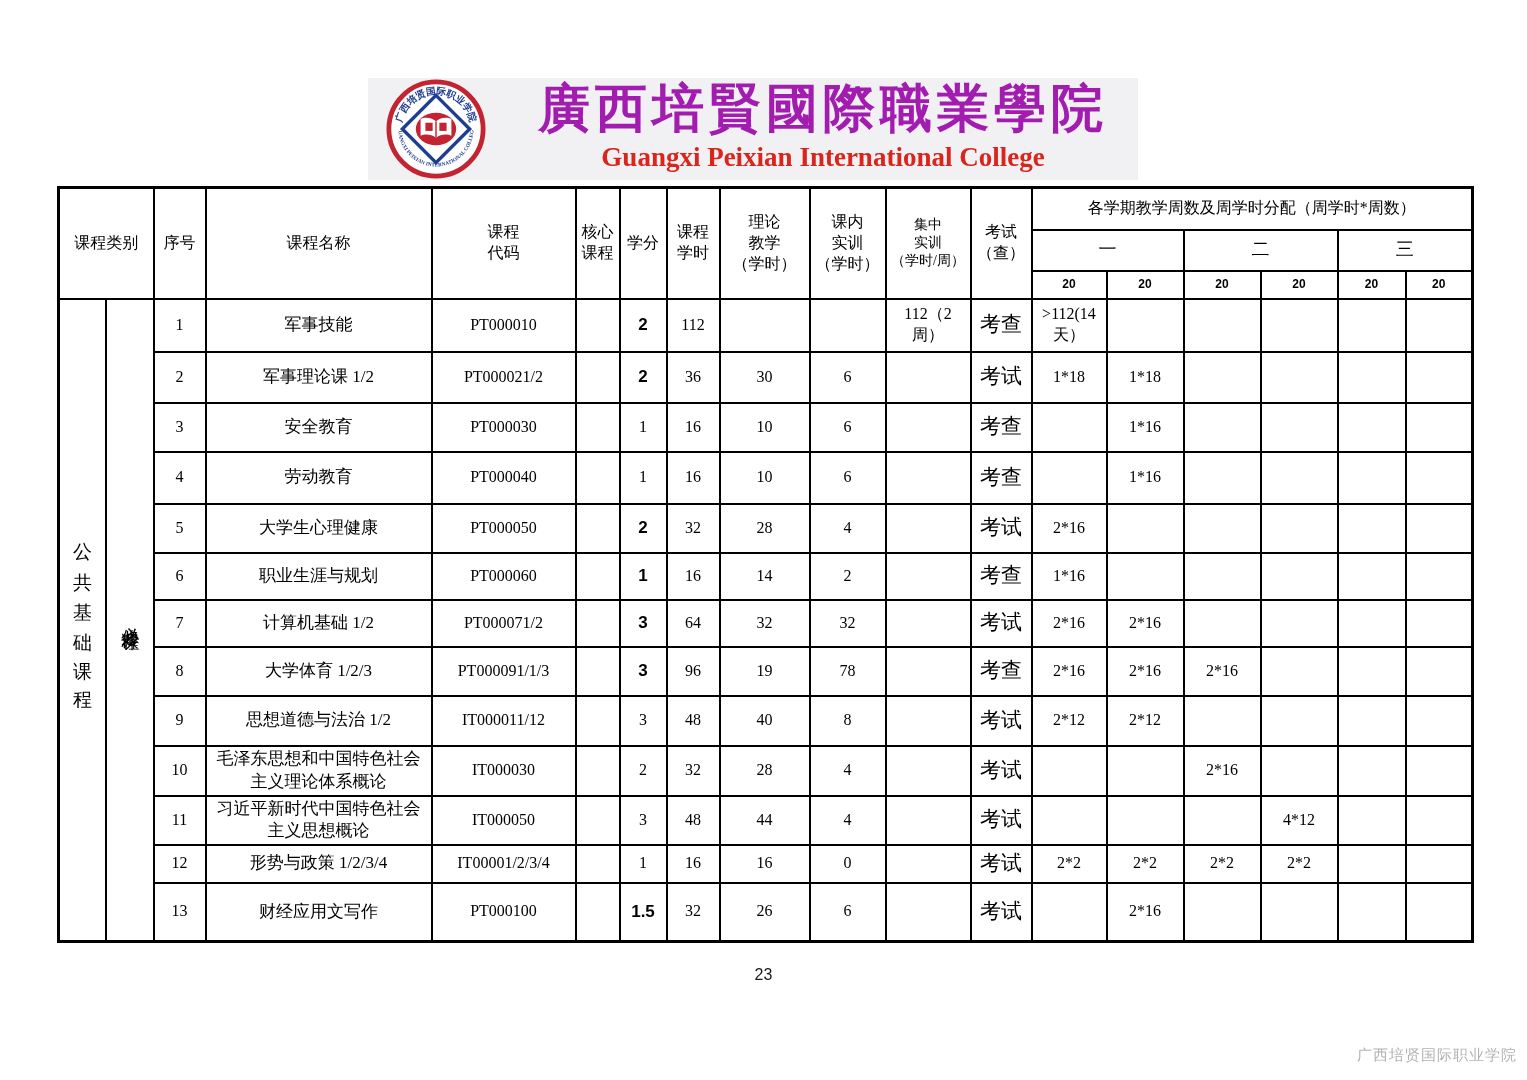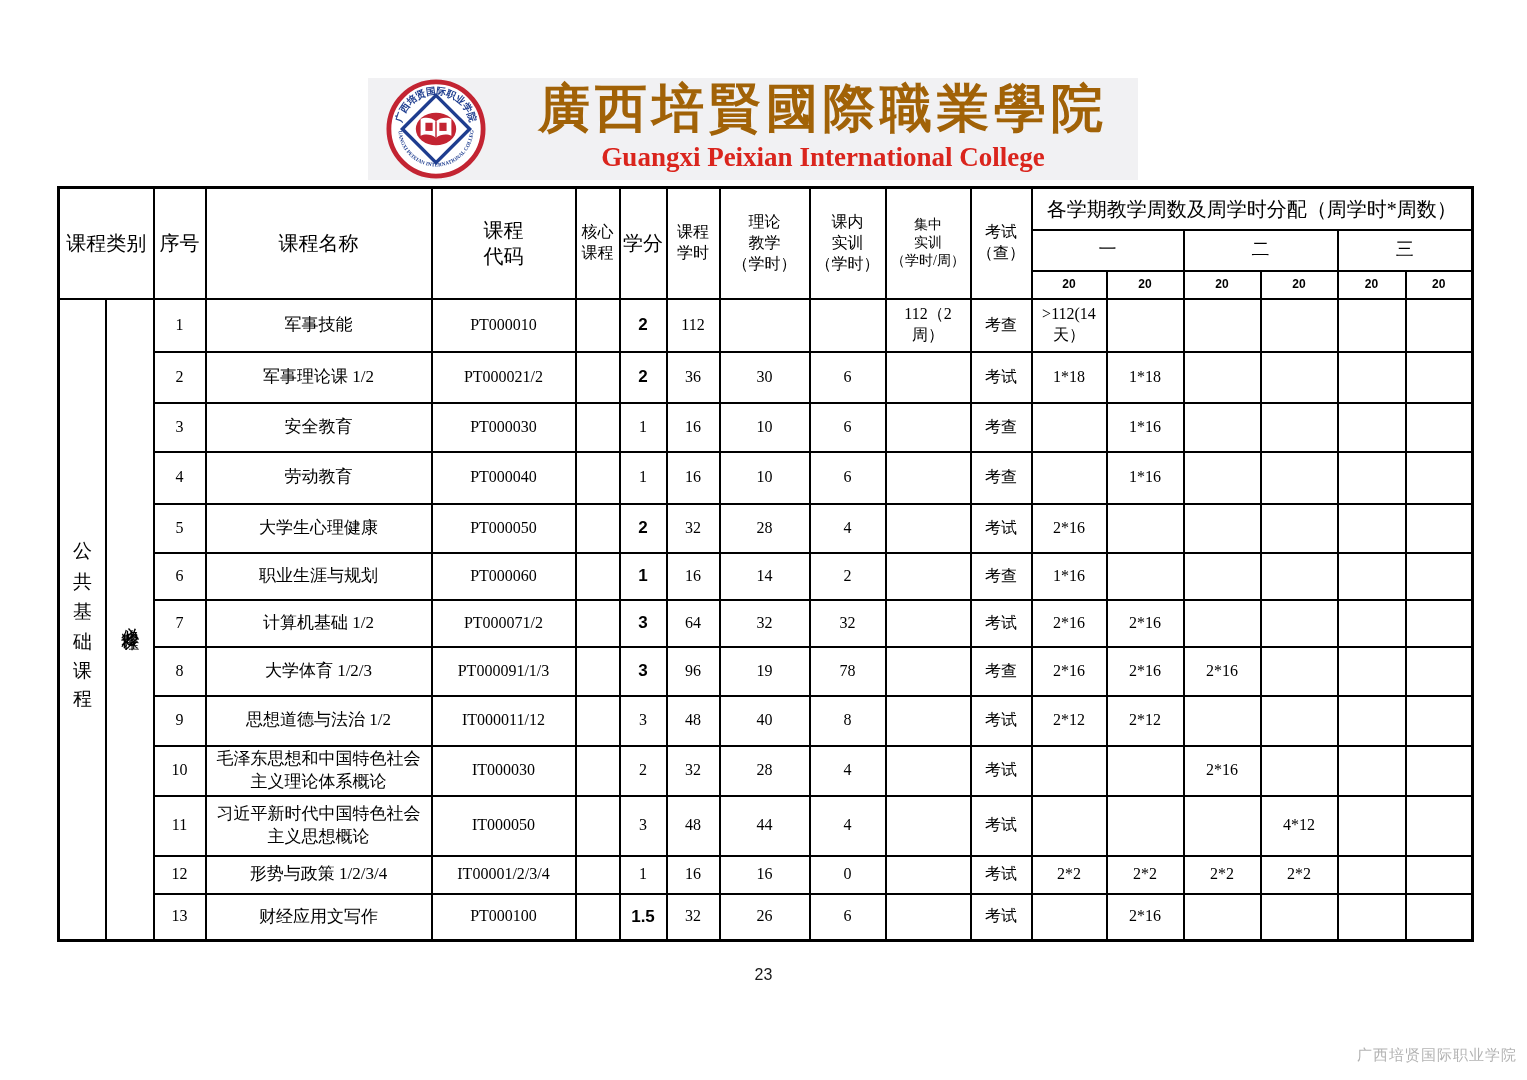--- a/index.html
+++ b/index.html
@@ -6,43 +6,43 @@
   .page {
     position:relative; width:1527px; height:1080px; background:#ffffff;
     font-family:"Liberation Serif","DejaVu Serif",serif; color:#000;
     overflow:hidden;
   }
   
   .band { position:absolute; left:368px; top:78px; width:770px; height:102px; background:#f1f1f3; }
   .logo { position:absolute; left:18px; top:1px; }
   .tcn {
     position:absolute; left:150px; top:0px; width:610px; text-align:center;
-    font-size:52px; font-weight:bold; color:#a16207; letter-spacing:5px;
+    font-size:52px; font-weight:bold; color:#a21caf; letter-spacing:5px;
     line-height:62px; white-space:nowrap;
   }
   .ten {
     position:absolute; left:150px; top:62px; width:610px; text-align:center;
     font-size:27px; font-weight:bold; color:#da251d; line-height:34px; white-space:nowrap;
   }
   
   table.ct {
     position:absolute; left:57px; top:186px; width:1414px;
     border-collapse:collapse; table-layout:fixed; border:3px solid #000;
   }
   .ct th, .ct td {
     border:2px solid #000; text-align:center; vertical-align:middle;
     padding:0 2px; font-weight:normal; font-size:16px; line-height:1.3;
     white-space:pre-line; overflow:hidden;
   }
-  th.h17 { font-size:20px; }
+  th.h17 { font-size:16px; }
   th.conc { font-size:14px; padding:0; }
   th.semname { font-size:18px; }
   th.weeks { font-family:"Liberation Sans","DejaVu Sans",sans-serif; font-weight:700; font-size:12px; }
   td.name { font-size:17px; padding:0 8px; }
-  td.exam { font-size:16px;border-radius:10px; }
+  td.exam { font-size:21px;border-radius:10px; }
   td.cb { font-family:"Liberation Sans","DejaVu Sans",sans-serif; font-weight:700; font-size:17px; }
   td.sem { font-size:16px; word-break:break-word; }
   .vtext { display:inline-block; writing-mode:vertical-rl; text-orientation:upright; }
   .cat1 { font-size:19px; letter-spacing:30px; }
   .cat2 { font-size:18px; letter-spacing:3px; }
   
   .pageno {
     position:absolute; left:0; top:966px; width:1527px; text-align:center;
     font-family:"Liberation Sans","DejaVu Sans",sans-serif; font-size:16px; color:#1a1a1a;
   }
@@ -316,21 +316,21 @@
         <td>4</td>
         <td></td>
         <td class="exam">考试</td>
         <td class="sem"></td>
         <td class="sem"></td>
         <td class="sem">2*16</td>
         <td class="sem"></td>
         <td class="sem"></td>
         <td class="sem"></td>
       </tr>
-      <tr style="height:60px">
+      <tr style="height:49px">
         <td>11</td>
         <td class="name">习近平新时代中国特色社会主义思想概论</td>
         <td>IT000050</td>
         <td></td>
         <td>3</td>
         <td>48</td>
         <td>44</td>
         <td>4</td>
         <td></td>
         <td class="exam">考试</td>
@@ -352,21 +352,21 @@
         <td>0</td>
         <td></td>
         <td class="exam">考试</td>
         <td class="sem">2*2</td>
         <td class="sem">2*2</td>
         <td class="sem">2*2</td>
         <td class="sem">2*2</td>
         <td class="sem"></td>
         <td class="sem"></td>
       </tr>
-      <tr style="height:47px">
+      <tr style="height:59px">
         <td>13</td>
         <td class="name">财经应用文写作</td>
         <td>PT000100</td>
         <td></td>
         <td class="cb">1.5</td>
         <td>32</td>
         <td>26</td>
         <td>6</td>
         <td></td>
         <td class="exam">考试</td>

